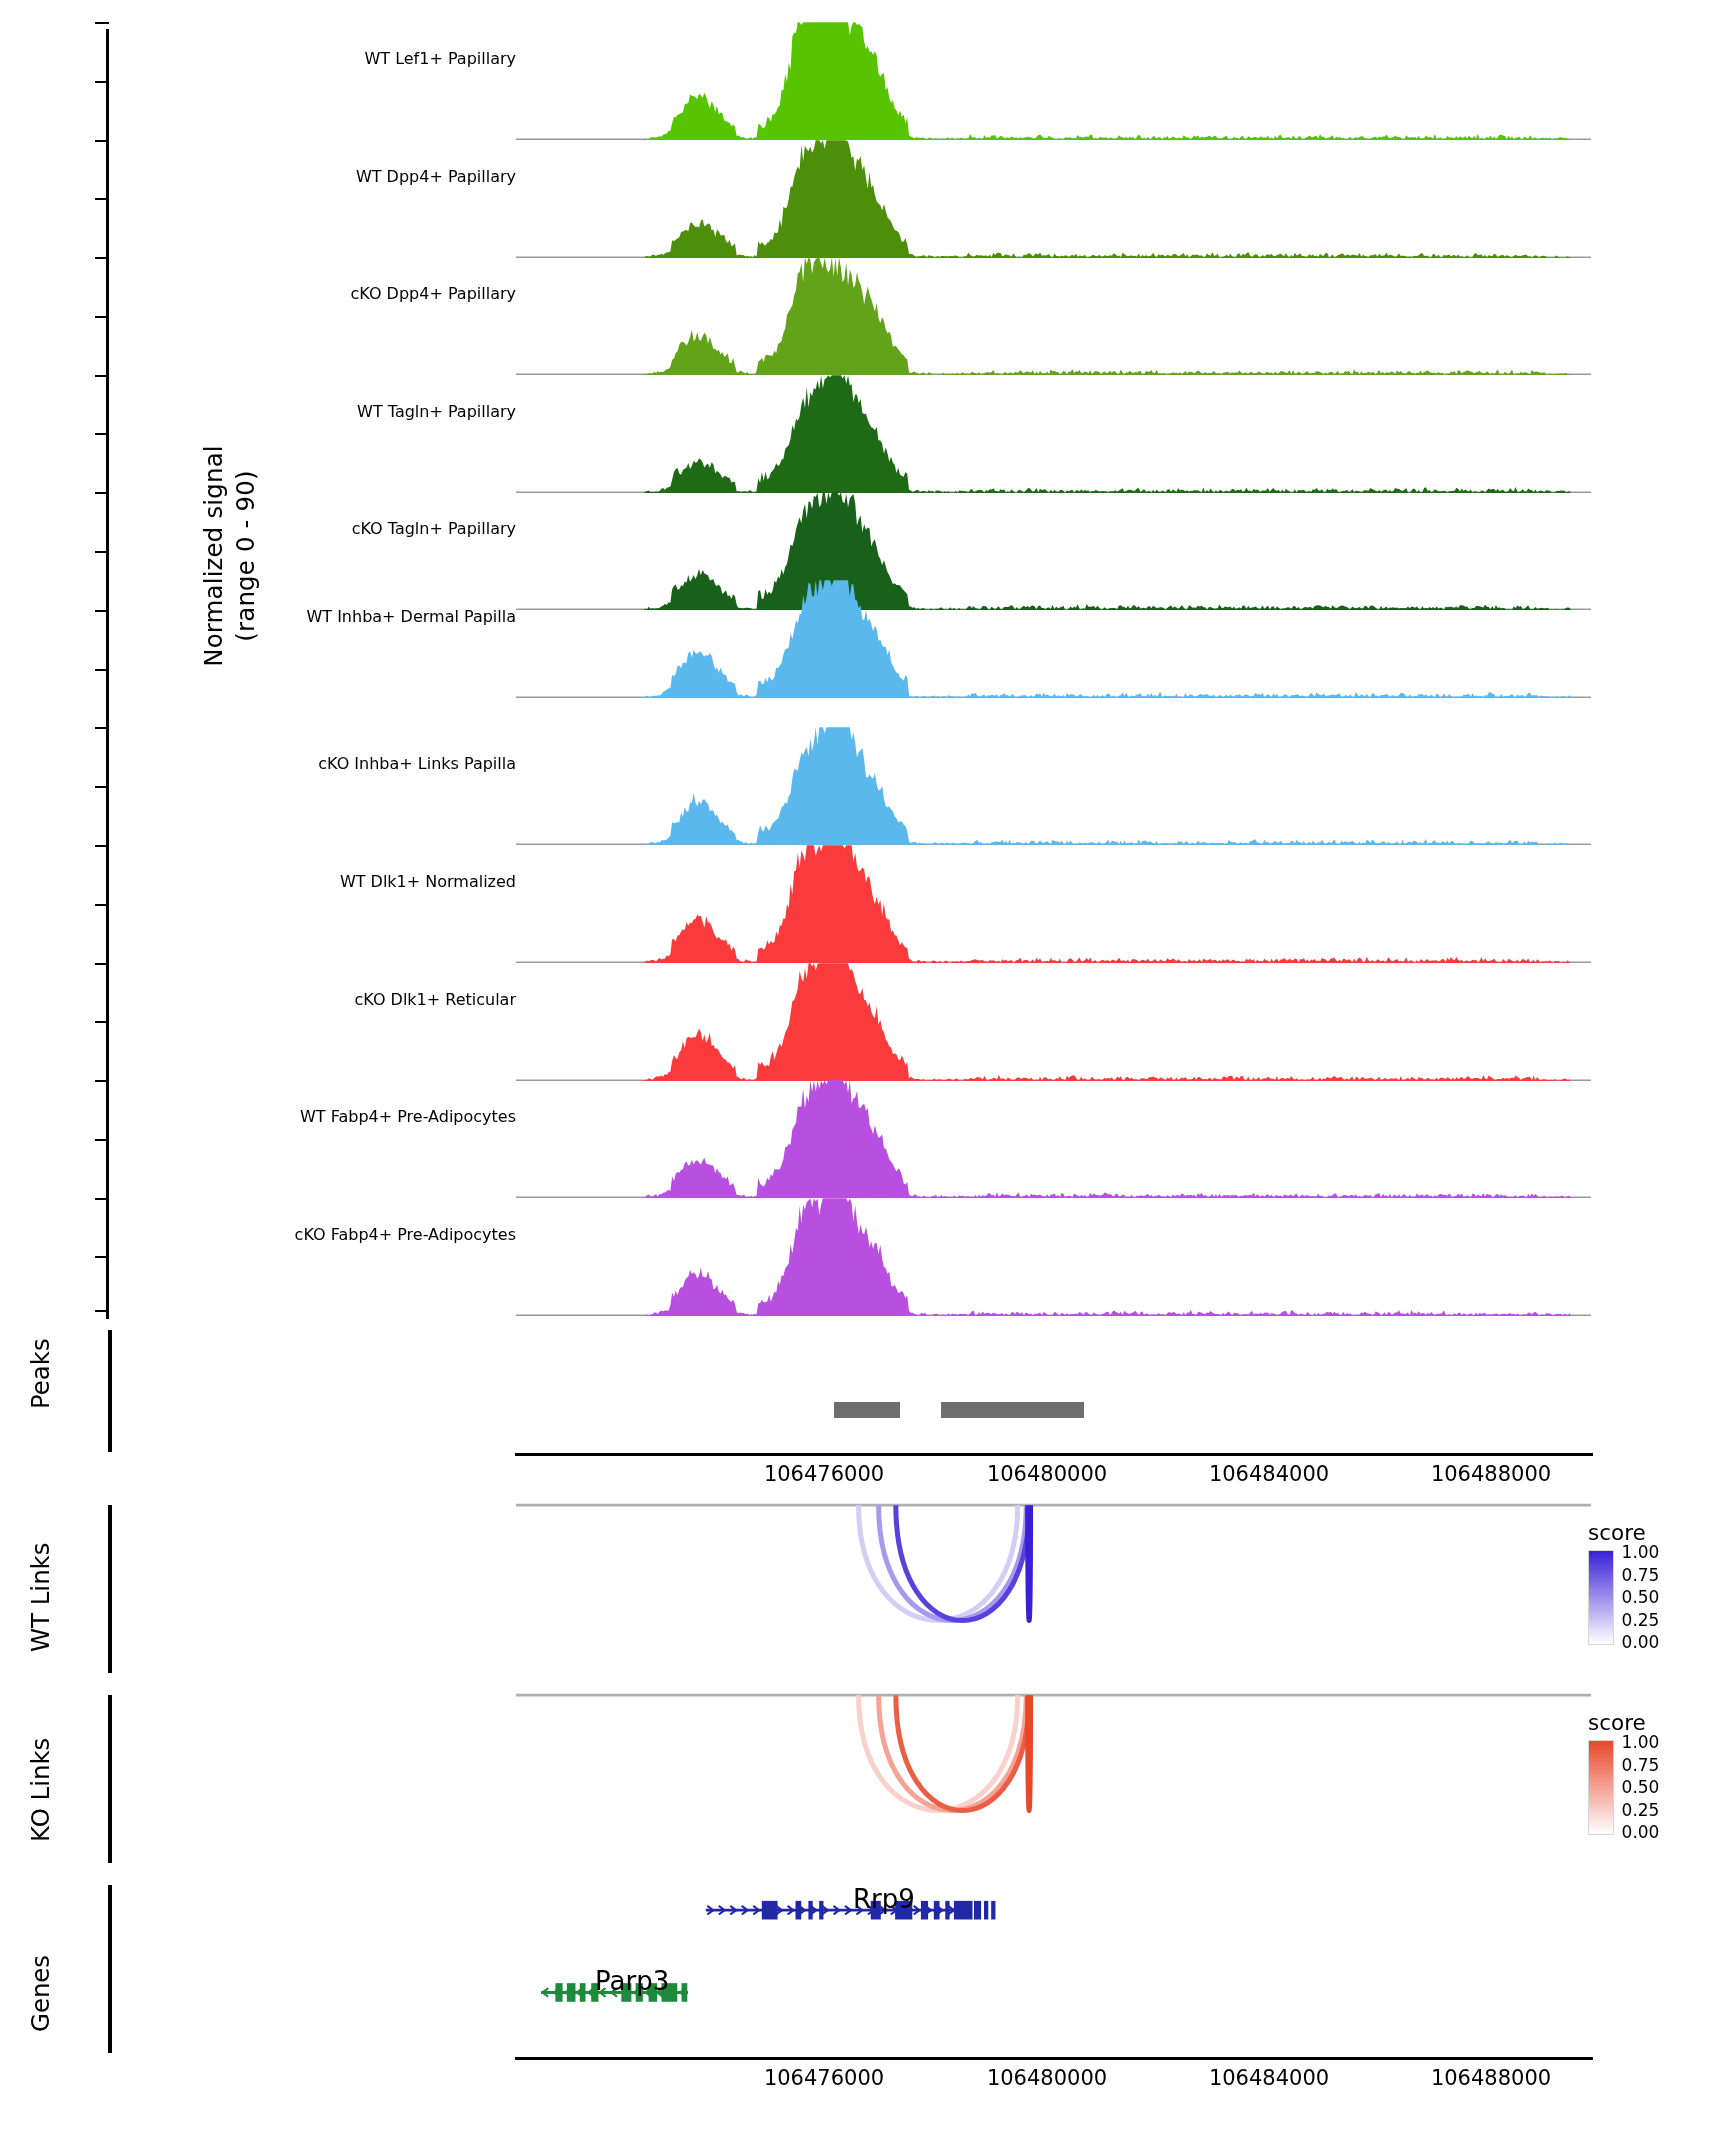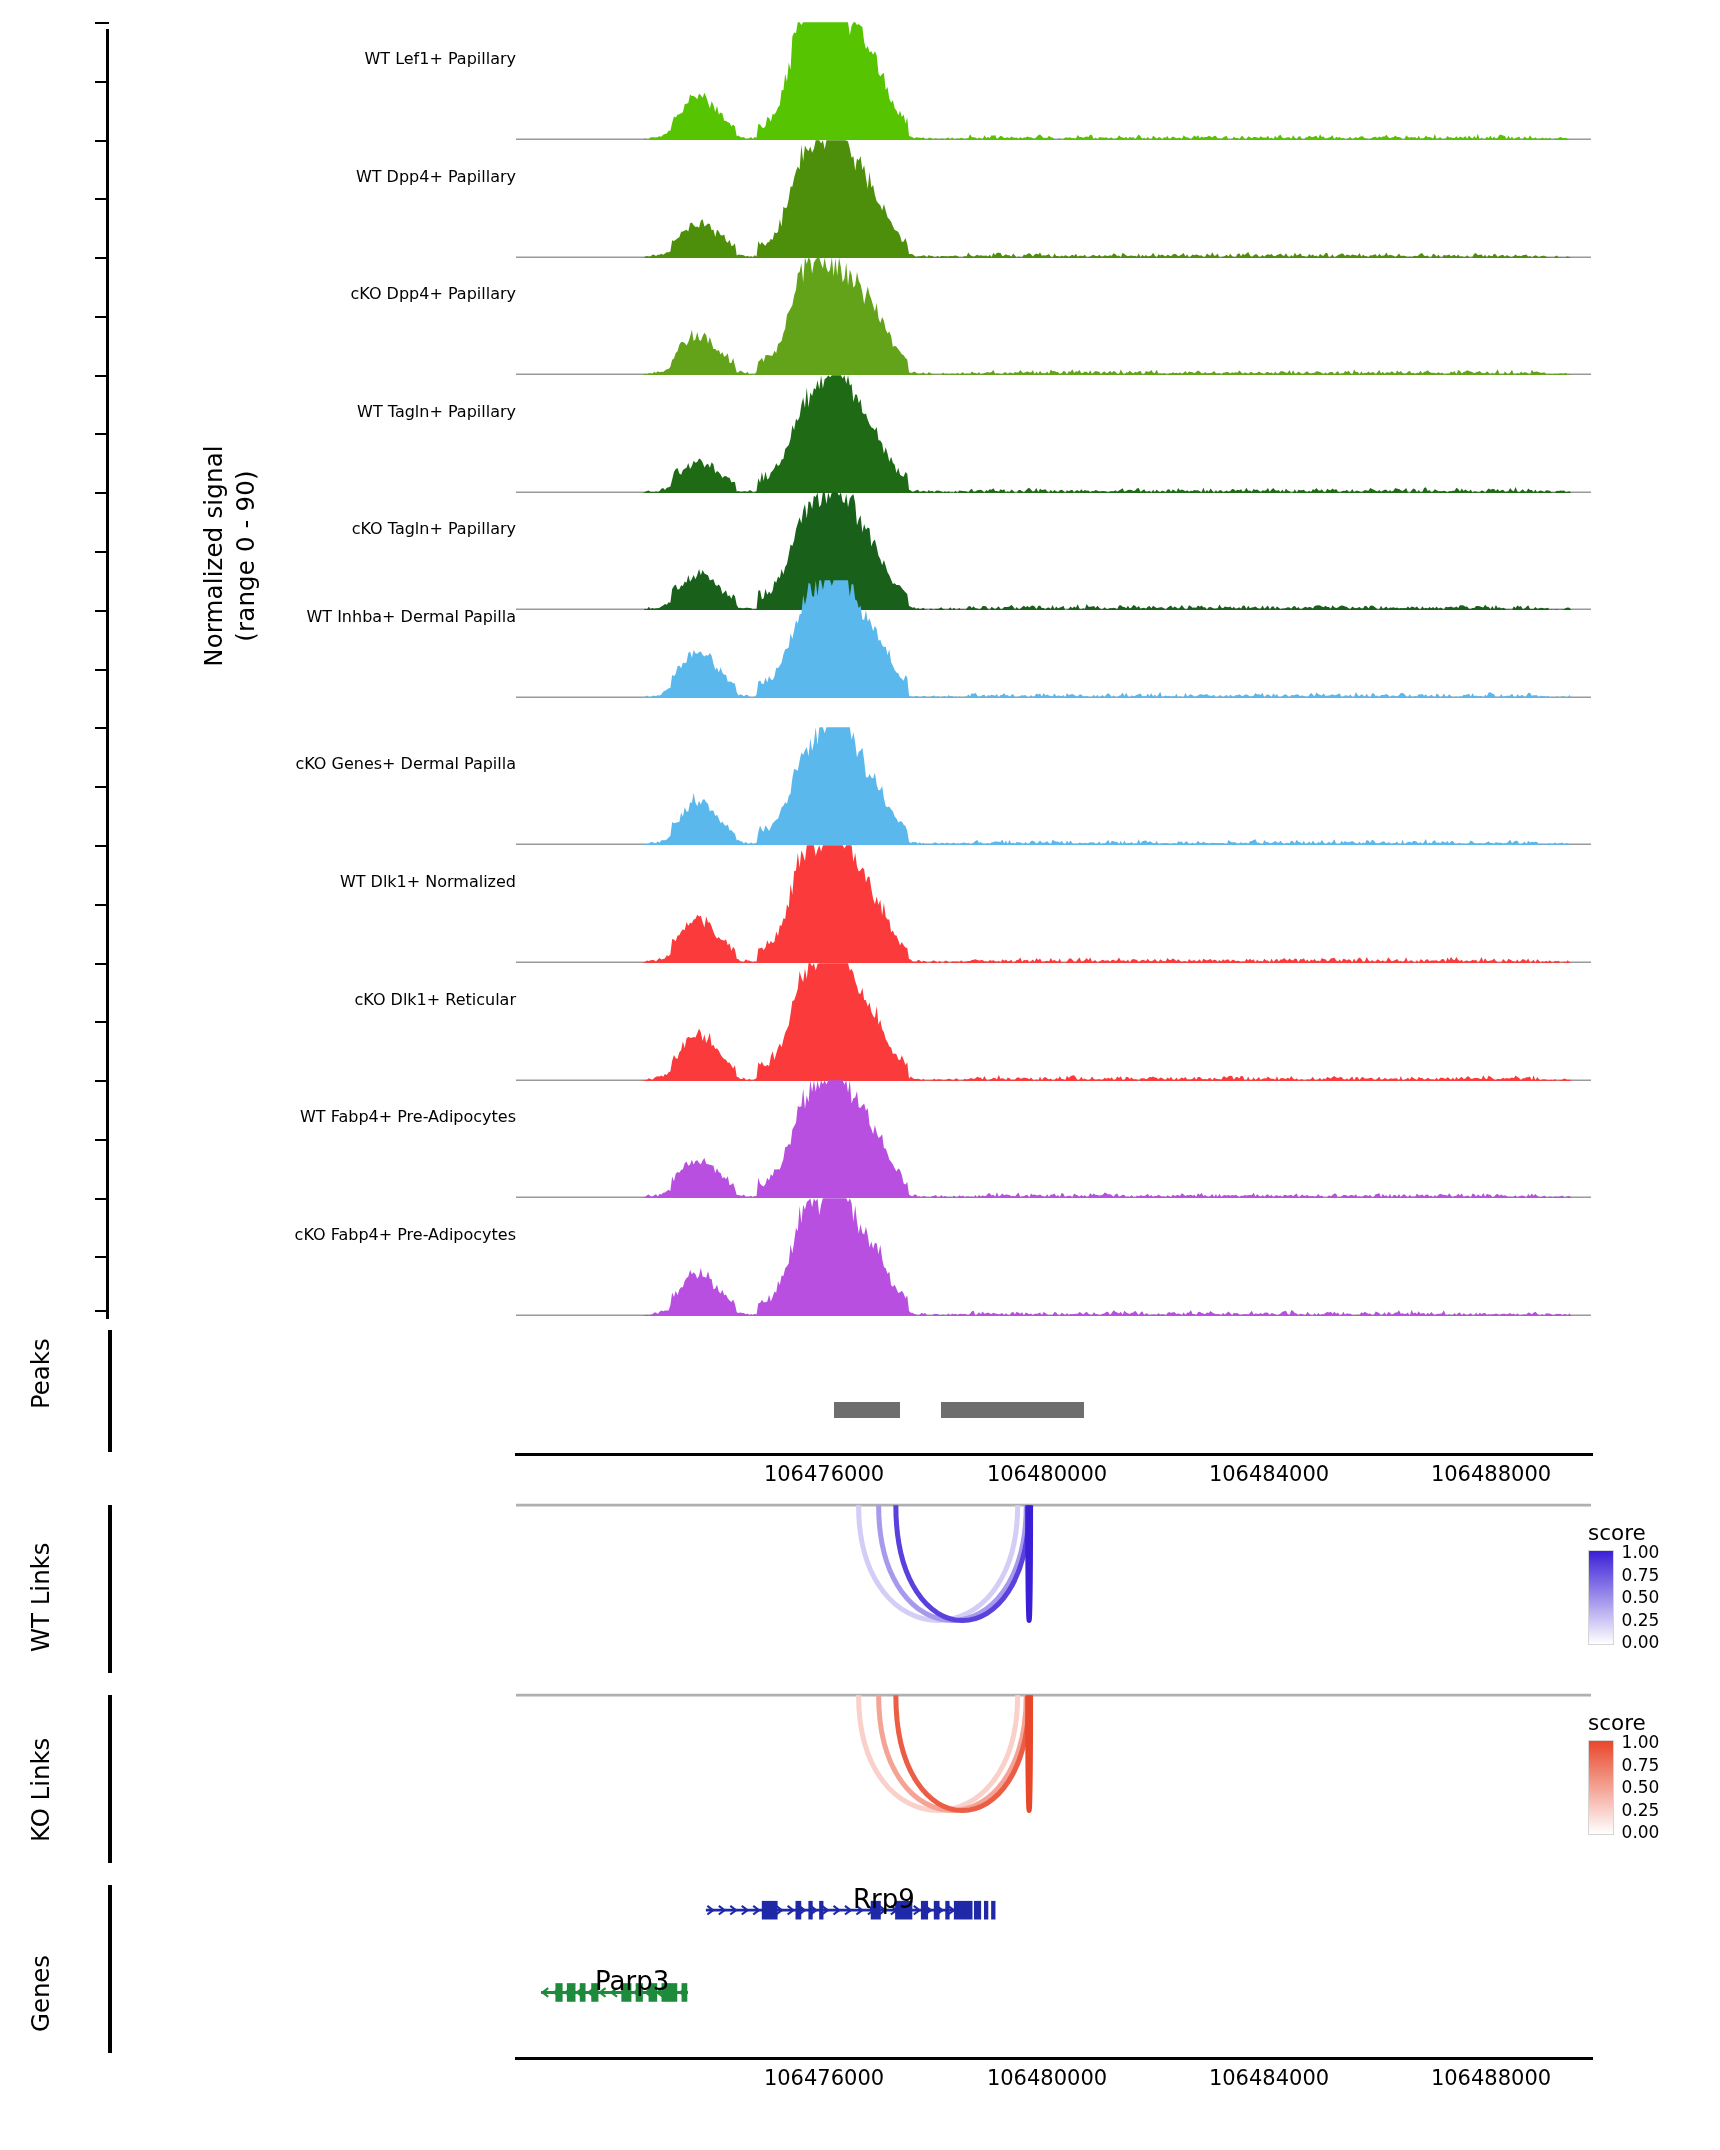--- a/index.html
+++ b/index.html
@@ -278,21 +278,21 @@
         <div class="track" style="top: 558px;">
           <div class="track-label">WT Inhba+ Dermal Papilla</div>
           <div class="track-plot">
             <svg viewBox="0 0 1500 164" preserveAspectRatio="none">
               <line x1="0" y1="163" x2="1500" y2="163" stroke="#9a9a9a" stroke-width="2.5"></line>
               <path d="M 0 164 L 0.0 164.0 L 2.5 164.0 L 5.0 164.0 L 7.5 164.0 L 10.0 164.0 L 12.5 164.0 L 15.0 164.0 L 17.5 164.0 L 20.0 164.0 L 22.5 164.0 L 25.0 164.0 L 27.5 164.0 L 30.1 164.0 L 32.6 164.0 L 35.1 164.0 L 37.6 164.0 L 40.1 164.0 L 42.6 164.0 L 45.1 164.0 L 47.6 164.0 L 50.1 164.0 L 52.6 164.0 L 55.1 164.0 L 57.6 164.0 L 60.1 164.0 L 62.6 164.0 L 65.1 164.0 L 67.6 164.0 L 70.1 164.0 L 72.6 164.0 L 75.1 164.0 L 77.6 164.0 L 80.1 164.0 L 82.6 164.0 L 85.1 164.0 L 87.6 164.0 L 90.2 164.0 L 92.7 164.0 L 95.2 164.0 L 97.7 164.0 L 100.2 164.0 L 102.7 164.0 L 105.2 164.0 L 107.7 164.0 L 110.2 164.0 L 112.7 164.0 L 115.2 164.0 L 117.7 164.0 L 120.2 164.0 L 122.7 164.0 L 125.2 164.0 L 127.7 164.0 L 130.2 164.0 L 132.7 164.0 L 135.2 164.0 L 137.7 164.0 L 140.2 164.0 L 142.7 164.0 L 145.2 164.0 L 147.7 164.0 L 150.3 164.0 L 152.8 164.0 L 155.3 164.0 L 157.8 164.0 L 160.3 164.0 L 162.8 164.0 L 165.3 164.0 L 167.8 163.9 L 170.3 163.9 L 172.8 163.9 L 175.3 163.8 L 177.8 163.8 L 180.3 162.4 L 182.8 160.6 L 185.3 162.5 L 187.8 163.1 L 190.3 160.7 L 192.8 161.0 L 195.3 161.1 L 197.8 160.3 L 200.3 160.5 L 202.8 159.3 L 205.3 155.3 L 207.8 153.9 L 210.4 152.6 L 212.9 150.4 L 215.4 150.0 L 217.9 131.8 L 220.4 133.8 L 222.9 130.4 L 225.4 120.0 L 227.9 118.8 L 230.4 122.5 L 232.9 114.5 L 235.4 115.6 L 237.9 114.7 L 240.4 101.4 L 242.9 99.2 L 245.4 108.2 L 247.9 97.4 L 250.4 101.8 L 252.9 102.5 L 255.4 100.0 L 257.9 99.4 L 260.4 103.8 L 262.9 106.2 L 265.4 104.3 L 267.9 105.4 L 270.5 101.5 L 273.0 105.4 L 275.5 116.0 L 278.0 124.6 L 280.5 121.5 L 283.0 128.4 L 285.5 121.4 L 288.0 128.8 L 290.5 131.7 L 293.0 131.7 L 295.5 141.4 L 298.0 140.9 L 300.5 141.4 L 303.0 143.6 L 305.5 143.8 L 308.0 156.1 L 310.5 160.5 L 313.0 158.7 L 315.5 159.9 L 318.0 161.7 L 320.5 159.9 L 323.0 159.4 L 325.5 162.2 L 328.0 162.8 L 330.6 163.1 L 333.1 162.1 L 335.6 159.6 L 338.1 141.1 L 340.6 139.7 L 343.1 144.2 L 345.6 144.7 L 348.1 135.4 L 350.6 142.4 L 353.1 133.4 L 355.6 138.1 L 358.1 139.3 L 360.6 134.1 L 363.1 122.0 L 365.6 122.6 L 368.1 118.9 L 370.6 115.0 L 373.1 103.5 L 375.6 96.2 L 378.1 95.5 L 380.6 93.6 L 383.1 74.0 L 385.6 82.0 L 388.1 69.9 L 390.7 56.1 L 393.2 60.6 L 395.7 47.7 L 398.2 46.9 L 400.7 20.8 L 403.2 34.9 L 405.7 22.8 L 408.2 3.7 L 410.7 5.5 L 413.2 21.9 L 415.7 23.8 L 418.2 0.2 L 420.7 22.5 L 423.2 0.2 L 425.7 0.2 L 428.2 14.2 L 430.7 0.2 L 433.2 0.2 L 435.7 0.2 L 438.2 0.2 L 440.7 8.2 L 443.2 0.2 L 445.7 0.2 L 448.2 0.2 L 450.8 0.2 L 453.3 0.2 L 455.8 0.2 L 458.3 0.2 L 460.8 0.2 L 463.3 0.2 L 465.8 23.4 L 468.3 5.2 L 470.8 6.7 L 473.3 27.1 L 475.8 28.9 L 478.3 39.3 L 480.8 35.4 L 483.3 54.5 L 485.8 55.5 L 488.3 41.6 L 490.8 57.7 L 493.3 53.6 L 495.8 61.9 L 498.3 71.2 L 500.8 63.6 L 503.3 68.6 L 505.8 84.6 L 508.3 83.1 L 510.9 90.7 L 513.4 93.4 L 515.9 92.5 L 518.4 104.5 L 520.9 96.1 L 523.4 114.2 L 525.9 119.2 L 528.4 125.0 L 530.9 128.4 L 533.4 129.5 L 535.9 135.4 L 538.4 137.3 L 540.9 140.1 L 543.4 132.4 L 545.9 135.0 L 548.4 160.4 L 550.9 162.0 L 553.4 162.4 L 555.9 162.1 L 558.4 160.8 L 560.9 161.9 L 563.4 163.6 L 565.9 162.6 L 568.4 161.0 L 571.0 161.6 L 573.5 163.3 L 576.0 163.8 L 578.5 162.3 L 581.0 161.3 L 583.5 160.4 L 586.0 163.2 L 588.5 160.7 L 591.0 162.8 L 593.5 162.6 L 596.0 161.8 L 598.5 161.3 L 601.0 163.9 L 603.5 159.9 L 606.0 161.8 L 608.5 160.8 L 611.0 162.8 L 613.5 161.9 L 616.0 162.6 L 618.5 162.0 L 621.0 162.6 L 623.5 163.9 L 626.0 161.8 L 628.5 162.1 L 631.1 159.0 L 633.6 161.5 L 636.1 157.0 L 638.6 158.5 L 641.1 156.6 L 643.6 160.6 L 646.1 162.2 L 648.6 161.5 L 651.1 159.9 L 653.6 159.4 L 656.1 162.9 L 658.6 159.9 L 661.1 160.8 L 663.6 159.4 L 666.1 160.3 L 668.6 160.8 L 671.1 158.4 L 673.6 163.5 L 676.1 159.8 L 678.6 159.9 L 681.1 157.1 L 683.6 160.4 L 686.1 159.8 L 688.6 162.4 L 691.2 159.8 L 693.7 158.3 L 696.2 163.1 L 698.7 163.7 L 701.2 162.1 L 703.7 160.8 L 706.2 160.1 L 708.7 160.4 L 711.2 159.9 L 713.7 162.9 L 716.2 162.6 L 718.7 159.8 L 721.2 162.6 L 723.7 161.3 L 726.2 157.9 L 728.7 159.1 L 731.2 157.9 L 733.7 162.4 L 736.2 157.2 L 738.7 160.4 L 741.2 159.2 L 743.7 160.4 L 746.2 161.1 L 748.7 162.0 L 751.3 157.6 L 753.8 161.6 L 756.3 160.6 L 758.8 160.7 L 761.3 161.5 L 763.8 160.0 L 766.3 163.8 L 768.8 157.1 L 771.3 160.1 L 773.8 159.0 L 776.3 158.4 L 778.8 160.0 L 781.3 161.3 L 783.8 161.9 L 786.3 159.1 L 788.8 159.2 L 791.3 161.4 L 793.8 161.8 L 796.3 161.0 L 798.8 162.2 L 801.3 163.5 L 803.8 162.1 L 806.3 159.4 L 808.8 162.7 L 811.4 159.5 L 813.9 163.5 L 816.4 161.0 L 818.9 160.3 L 821.4 162.5 L 823.9 159.3 L 826.4 157.3 L 828.9 159.6 L 831.4 162.8 L 833.9 160.2 L 836.4 162.7 L 838.9 163.1 L 841.4 161.0 L 843.9 160.1 L 846.4 156.2 L 848.9 161.1 L 851.4 156.6 L 853.9 161.6 L 856.4 163.8 L 858.9 160.2 L 861.4 161.6 L 863.9 160.9 L 866.4 159.4 L 868.9 158.7 L 871.5 157.9 L 874.0 161.9 L 876.5 161.2 L 879.0 162.0 L 881.5 158.1 L 884.0 161.1 L 886.5 157.3 L 889.0 161.8 L 891.5 159.0 L 894.0 162.5 L 896.5 159.2 L 899.0 155.2 L 901.5 163.1 L 904.0 161.6 L 906.5 160.4 L 909.0 161.7 L 911.5 160.7 L 914.0 162.2 L 916.5 160.7 L 919.0 162.2 L 921.5 158.0 L 924.0 162.9 L 926.5 161.1 L 929.0 163.0 L 931.6 163.3 L 934.1 156.8 L 936.6 162.1 L 939.1 160.3 L 941.6 158.8 L 944.1 160.3 L 946.6 162.1 L 949.1 161.5 L 951.6 160.5 L 954.1 158.8 L 956.6 158.8 L 959.1 159.9 L 961.6 159.2 L 964.1 158.4 L 966.6 160.4 L 969.1 160.9 L 971.6 161.0 L 974.1 159.5 L 976.6 163.2 L 979.1 162.7 L 981.6 160.2 L 984.1 160.6 L 986.6 163.4 L 989.1 160.9 L 991.7 159.7 L 994.2 162.7 L 996.7 159.4 L 999.2 161.3 L 1001.7 162.1 L 1004.2 159.7 L 1006.7 160.1 L 1009.2 158.9 L 1011.7 160.5 L 1014.2 161.7 L 1016.7 159.6 L 1019.2 159.3 L 1021.7 160.2 L 1024.2 161.9 L 1026.7 161.4 L 1029.2 160.7 L 1031.7 156.9 L 1034.2 159.0 L 1036.7 158.7 L 1039.2 159.9 L 1041.7 156.7 L 1044.2 163.3 L 1046.7 160.3 L 1049.2 158.8 L 1051.8 160.4 L 1054.3 162.6 L 1056.8 157.5 L 1059.3 160.9 L 1061.8 158.5 L 1064.3 162.8 L 1066.8 163.0 L 1069.3 161.3 L 1071.8 159.6 L 1074.3 158.9 L 1076.8 160.7 L 1079.3 163.6 L 1081.8 160.0 L 1084.3 160.1 L 1086.8 159.8 L 1089.3 158.8 L 1091.8 159.4 L 1094.3 161.6 L 1096.8 160.3 L 1099.3 161.2 L 1101.8 161.9 L 1104.3 162.7 L 1106.8 160.1 L 1109.3 156.7 L 1111.9 159.6 L 1114.4 161.6 L 1116.9 156.2 L 1119.4 158.5 L 1121.9 159.9 L 1124.4 160.5 L 1126.9 157.9 L 1129.4 160.9 L 1131.9 160.7 L 1134.4 160.4 L 1136.9 159.8 L 1139.4 158.8 L 1141.9 160.3 L 1144.4 160.0 L 1146.9 158.6 L 1149.4 157.9 L 1151.9 162.5 L 1154.4 161.8 L 1156.9 160.2 L 1159.4 160.6 L 1161.9 161.2 L 1164.4 159.1 L 1166.9 163.0 L 1169.4 162.1 L 1172.0 155.8 L 1174.5 160.2 L 1177.0 161.4 L 1179.5 158.9 L 1182.0 160.1 L 1184.5 162.3 L 1187.0 158.0 L 1189.5 162.0 L 1192.0 163.5 L 1194.5 157.3 L 1197.0 157.9 L 1199.5 161.1 L 1202.0 160.5 L 1204.5 162.5 L 1207.0 160.0 L 1209.5 159.8 L 1212.0 159.5 L 1214.5 158.6 L 1217.0 159.9 L 1219.5 162.9 L 1222.0 160.4 L 1224.5 160.5 L 1227.0 161.1 L 1229.5 161.9 L 1232.1 160.2 L 1234.6 157.1 L 1237.1 157.0 L 1239.6 158.4 L 1242.1 161.4 L 1244.6 162.8 L 1247.1 158.7 L 1249.6 162.4 L 1252.1 162.2 L 1254.6 161.2 L 1257.1 162.0 L 1259.6 158.9 L 1262.1 159.1 L 1264.6 158.4 L 1267.1 160.9 L 1269.6 158.9 L 1272.1 162.3 L 1274.6 161.2 L 1277.1 159.5 L 1279.6 161.2 L 1282.1 163.8 L 1284.6 157.8 L 1287.1 159.6 L 1289.6 162.9 L 1292.2 162.0 L 1294.7 157.8 L 1297.2 162.0 L 1299.7 161.8 L 1302.2 158.9 L 1304.7 161.2 L 1307.2 163.8 L 1309.7 162.7 L 1312.2 161.4 L 1314.7 163.3 L 1317.2 161.6 L 1319.7 162.2 L 1322.2 159.4 L 1324.7 160.0 L 1327.2 159.0 L 1329.7 158.0 L 1332.2 162.1 L 1334.7 157.3 L 1337.2 161.6 L 1339.7 160.4 L 1342.2 161.7 L 1344.7 161.7 L 1347.2 160.7 L 1349.7 163.5 L 1352.3 159.6 L 1354.8 161.2 L 1357.3 156.2 L 1359.8 156.0 L 1362.3 158.1 L 1364.8 158.8 L 1367.3 163.3 L 1369.8 162.2 L 1372.3 162.5 L 1374.8 158.6 L 1377.3 162.1 L 1379.8 161.5 L 1382.3 160.7 L 1384.8 161.0 L 1387.3 160.6 L 1389.8 158.1 L 1392.3 162.0 L 1394.8 163.7 L 1397.3 158.7 L 1399.8 161.1 L 1402.3 160.6 L 1404.8 160.0 L 1407.3 162.5 L 1409.8 161.0 L 1412.4 157.2 L 1414.9 156.7 L 1417.4 160.9 L 1419.9 160.1 L 1422.4 160.2 L 1424.9 160.3 L 1427.4 163.0 L 1429.9 160.5 L 1432.4 161.4 L 1434.9 161.2 L 1437.4 162.3 L 1439.9 161.2 L 1442.4 162.6 L 1444.9 162.7 L 1447.4 163.4 L 1449.9 163.6 L 1452.4 161.1 L 1454.9 162.8 L 1457.4 162.4 L 1459.9 162.0 L 1462.4 161.3 L 1464.9 163.2 L 1467.4 163.2 L 1469.9 160.0 L 1472.5 164.0 L 1475.0 164.0 L 1477.5 164.0 L 1480.0 164.0 L 1482.5 164.0 L 1485.0 164.0 L 1487.5 164.0 L 1490.0 164.0 L 1492.5 164.0 L 1495.0 164.0 L 1497.5 164.0 L 1500.0 164.0 L 1500 164 Z" fill="#5BB8EC"></path>
             </svg>
           </div>
         </div>
         <div class="track" style="top: 705px;">
-          <div class="track-label">cKO Genes+ Dermal Papilla</div>
+          <div class="track-label">cKO Inhba+ Links Papilla</div>
           <div class="track-plot">
             <svg viewBox="0 0 1500 164" preserveAspectRatio="none">
               <line x1="0" y1="163" x2="1500" y2="163" stroke="#9a9a9a" stroke-width="2.5"></line>
               <path d="M 0 164 L 0.0 164.0 L 2.5 164.0 L 5.0 164.0 L 7.5 164.0 L 10.0 164.0 L 12.5 164.0 L 15.0 164.0 L 17.5 164.0 L 20.0 164.0 L 22.5 164.0 L 25.0 164.0 L 27.5 164.0 L 30.1 164.0 L 32.6 164.0 L 35.1 164.0 L 37.6 164.0 L 40.1 164.0 L 42.6 164.0 L 45.1 164.0 L 47.6 164.0 L 50.1 164.0 L 52.6 164.0 L 55.1 164.0 L 57.6 164.0 L 60.1 164.0 L 62.6 164.0 L 65.1 164.0 L 67.6 164.0 L 70.1 164.0 L 72.6 164.0 L 75.1 164.0 L 77.6 164.0 L 80.1 164.0 L 82.6 164.0 L 85.1 164.0 L 87.6 164.0 L 90.2 164.0 L 92.7 164.0 L 95.2 164.0 L 97.7 164.0 L 100.2 164.0 L 102.7 164.0 L 105.2 164.0 L 107.7 164.0 L 110.2 164.0 L 112.7 164.0 L 115.2 164.0 L 117.7 164.0 L 120.2 164.0 L 122.7 164.0 L 125.2 164.0 L 127.7 164.0 L 130.2 164.0 L 132.7 164.0 L 135.2 164.0 L 137.7 164.0 L 140.2 164.0 L 142.7 164.0 L 145.2 164.0 L 147.7 164.0 L 150.3 164.0 L 152.8 164.0 L 155.3 164.0 L 157.8 164.0 L 160.3 164.0 L 162.8 164.0 L 165.3 164.0 L 167.8 164.0 L 170.3 163.9 L 172.8 163.9 L 175.3 163.9 L 177.8 163.8 L 180.3 162.6 L 182.8 162.7 L 185.3 162.1 L 187.8 160.3 L 190.3 159.8 L 192.8 161.1 L 195.3 161.7 L 197.8 159.3 L 200.3 160.9 L 202.8 157.5 L 205.3 157.4 L 207.8 157.3 L 210.4 156.4 L 212.9 153.7 L 215.4 151.6 L 217.9 132.0 L 220.4 133.6 L 222.9 133.1 L 225.4 132.5 L 227.9 132.1 L 230.4 119.0 L 232.9 124.7 L 235.4 111.1 L 237.9 117.3 L 240.4 117.6 L 242.9 104.5 L 245.4 105.6 L 247.9 91.5 L 250.4 105.2 L 252.9 110.0 L 255.4 102.4 L 257.9 107.6 L 260.4 101.2 L 262.9 100.3 L 265.4 104.6 L 267.9 106.8 L 270.5 117.3 L 273.0 115.8 L 275.5 116.5 L 278.0 123.8 L 280.5 122.1 L 283.0 127.6 L 285.5 133.7 L 288.0 131.5 L 290.5 136.0 L 293.0 137.7 L 295.5 135.4 L 298.0 144.0 L 300.5 143.0 L 303.0 146.4 L 305.5 148.5 L 308.0 157.3 L 310.5 157.0 L 313.0 158.9 L 315.5 159.3 L 318.0 162.4 L 320.5 159.5 L 323.0 162.2 L 325.5 163.2 L 328.0 160.1 L 330.6 163.3 L 333.1 161.8 L 335.6 161.3 L 338.1 145.9 L 340.6 137.0 L 343.1 143.1 L 345.6 145.6 L 348.1 136.7 L 350.6 140.2 L 353.1 144.6 L 355.6 139.2 L 358.1 133.9 L 360.6 131.3 L 363.1 128.8 L 365.6 127.6 L 368.1 120.0 L 370.6 111.4 L 373.1 109.6 L 375.6 104.5 L 378.1 106.6 L 380.6 95.8 L 383.1 92.5 L 385.6 71.3 L 388.1 57.9 L 390.7 59.4 L 393.2 60.9 L 395.7 47.0 L 398.2 35.4 L 400.7 39.0 L 403.2 32.3 L 405.7 27.7 L 408.2 40.6 L 410.7 15.5 L 413.2 33.3 L 415.7 21.7 L 418.2 0.2 L 420.7 24.9 L 423.2 0.7 L 425.7 0.2 L 428.2 0.2 L 430.7 8.7 L 433.2 0.2 L 435.7 0.2 L 438.2 0.2 L 440.7 0.2 L 443.2 0.2 L 445.7 0.2 L 448.2 0.2 L 450.8 0.2 L 453.3 0.2 L 455.8 0.2 L 458.3 0.2 L 460.8 0.2 L 463.3 0.2 L 465.8 0.2 L 468.3 17.8 L 470.8 7.3 L 473.3 22.0 L 475.8 42.3 L 478.3 34.5 L 480.8 32.7 L 483.3 28.8 L 485.8 46.3 L 488.3 69.0 L 490.8 70.4 L 493.3 65.3 L 495.8 70.3 L 498.3 71.7 L 500.8 63.1 L 503.3 80.1 L 505.8 88.1 L 508.3 87.3 L 510.9 81.9 L 513.4 99.0 L 515.9 110.3 L 518.4 111.5 L 520.9 110.5 L 523.4 114.6 L 525.9 117.2 L 528.4 124.3 L 530.9 127.3 L 533.4 132.8 L 535.9 130.9 L 538.4 131.2 L 540.9 135.7 L 543.4 137.6 L 545.9 144.7 L 548.4 159.5 L 550.9 161.2 L 553.4 159.9 L 555.9 160.3 L 558.4 160.0 L 560.9 162.9 L 563.4 159.9 L 565.9 162.8 L 568.4 161.0 L 571.0 163.5 L 573.5 163.2 L 576.0 163.7 L 578.5 162.5 L 581.0 162.9 L 583.5 160.5 L 586.0 160.4 L 588.5 162.2 L 591.0 163.8 L 593.5 160.9 L 596.0 161.1 L 598.5 163.1 L 601.0 160.4 L 603.5 161.6 L 606.0 162.8 L 608.5 161.4 L 611.0 160.5 L 613.5 163.8 L 616.0 162.0 L 618.5 162.7 L 621.0 161.7 L 623.5 160.9 L 626.0 160.6 L 628.5 162.0 L 631.1 161.0 L 633.6 163.5 L 636.1 162.5 L 638.6 160.6 L 641.1 158.6 L 643.6 157.0 L 646.1 161.1 L 648.6 159.8 L 651.1 162.4 L 653.6 162.7 L 656.1 162.4 L 658.6 161.2 L 661.1 162.8 L 663.6 160.2 L 666.1 160.3 L 668.6 158.8 L 671.1 159.4 L 673.6 159.5 L 676.1 159.7 L 678.6 156.4 L 681.1 161.8 L 683.6 158.1 L 686.1 162.5 L 688.6 157.1 L 691.2 162.3 L 693.7 160.4 L 696.2 162.8 L 698.7 159.6 L 701.2 160.6 L 703.7 160.1 L 706.2 161.9 L 708.7 162.5 L 711.2 159.6 L 713.7 163.4 L 716.2 161.5 L 718.7 158.6 L 721.2 158.2 L 723.7 159.4 L 726.2 162.3 L 728.7 160.4 L 731.2 157.9 L 733.7 160.6 L 736.2 160.9 L 738.7 160.2 L 741.2 158.8 L 743.7 161.2 L 746.2 163.3 L 748.7 156.7 L 751.3 158.4 L 753.8 159.5 L 756.3 159.2 L 758.8 160.8 L 761.3 158.1 L 763.8 161.6 L 766.3 163.7 L 768.8 158.1 L 771.3 161.1 L 773.8 157.6 L 776.3 161.4 L 778.8 163.1 L 781.3 162.1 L 783.8 162.7 L 786.3 160.5 L 788.8 161.3 L 791.3 161.8 L 793.8 160.8 L 796.3 161.8 L 798.8 161.2 L 801.3 160.2 L 803.8 160.5 L 806.3 160.1 L 808.8 163.2 L 811.4 161.6 L 813.9 159.1 L 816.4 162.9 L 818.9 162.0 L 821.4 161.8 L 823.9 159.8 L 826.4 156.8 L 828.9 162.4 L 831.4 158.1 L 833.9 158.7 L 836.4 159.9 L 838.9 159.6 L 841.4 163.3 L 843.9 158.1 L 846.4 163.2 L 848.9 157.9 L 851.4 162.4 L 853.9 160.9 L 856.4 161.6 L 858.9 159.9 L 861.4 162.1 L 863.9 162.1 L 866.4 161.8 L 868.9 156.1 L 871.5 161.9 L 874.0 158.7 L 876.5 158.2 L 879.0 157.6 L 881.5 160.6 L 884.0 158.9 L 886.5 159.8 L 889.0 161.6 L 891.5 161.9 L 894.0 158.5 L 896.5 163.1 L 899.0 162.3 L 901.5 161.5 L 904.0 161.6 L 906.5 161.3 L 909.0 161.6 L 911.5 162.2 L 914.0 163.0 L 916.5 161.8 L 919.0 161.2 L 921.5 162.8 L 924.0 158.8 L 926.5 159.7 L 929.0 159.1 L 931.6 162.5 L 934.1 159.5 L 936.6 159.3 L 939.1 163.1 L 941.6 162.3 L 944.1 160.4 L 946.6 163.1 L 949.1 161.4 L 951.6 158.1 L 954.1 160.8 L 956.6 161.1 L 959.1 159.6 L 961.6 161.0 L 964.1 161.3 L 966.6 162.4 L 969.1 161.3 L 971.6 160.9 L 974.1 161.2 L 976.6 161.2 L 979.1 161.5 L 981.6 161.2 L 984.1 161.5 L 986.6 161.0 L 989.1 163.1 L 991.7 163.6 L 994.2 156.9 L 996.7 159.1 L 999.2 160.6 L 1001.7 159.7 L 1004.2 160.6 L 1006.7 162.4 L 1009.2 162.3 L 1011.7 159.7 L 1014.2 162.0 L 1016.7 160.9 L 1019.2 160.9 L 1021.7 162.7 L 1024.2 158.8 L 1026.7 158.3 L 1029.2 157.0 L 1031.7 156.1 L 1034.2 160.9 L 1036.7 160.5 L 1039.2 162.6 L 1041.7 163.3 L 1044.2 157.0 L 1046.7 160.3 L 1049.2 159.7 L 1051.8 161.9 L 1054.3 161.1 L 1056.8 160.2 L 1059.3 158.5 L 1061.8 160.2 L 1064.3 160.8 L 1066.8 158.2 L 1069.3 161.2 L 1071.8 163.3 L 1074.3 161.2 L 1076.8 160.8 L 1079.3 162.0 L 1081.8 157.7 L 1084.3 159.2 L 1086.8 161.5 L 1089.3 156.6 L 1091.8 159.8 L 1094.3 160.2 L 1096.8 162.1 L 1099.3 158.2 L 1101.8 163.5 L 1104.3 161.6 L 1106.8 159.2 L 1109.3 162.4 L 1111.9 158.2 L 1114.4 160.9 L 1116.9 163.0 L 1119.4 159.5 L 1121.9 161.3 L 1124.4 157.0 L 1126.9 160.2 L 1129.4 163.5 L 1131.9 161.1 L 1134.4 159.6 L 1136.9 161.4 L 1139.4 160.0 L 1141.9 156.0 L 1144.4 162.4 L 1146.9 162.6 L 1149.4 163.1 L 1151.9 158.2 L 1154.4 160.9 L 1156.9 158.3 L 1159.4 160.1 L 1161.9 160.1 L 1164.4 159.5 L 1166.9 158.6 L 1169.4 160.1 L 1172.0 161.9 L 1174.5 163.1 L 1177.0 159.0 L 1179.5 162.8 L 1182.0 160.2 L 1184.5 162.4 L 1187.0 156.9 L 1189.5 158.2 L 1192.0 160.7 L 1194.5 156.7 L 1197.0 158.2 L 1199.5 161.2 L 1202.0 162.0 L 1204.5 161.1 L 1207.0 160.6 L 1209.5 158.8 L 1212.0 159.5 L 1214.5 162.1 L 1217.0 160.3 L 1219.5 161.0 L 1222.0 162.8 L 1224.5 161.3 L 1227.0 161.1 L 1229.5 159.2 L 1232.1 162.9 L 1234.6 163.5 L 1237.1 156.4 L 1239.6 163.5 L 1242.1 161.1 L 1244.6 159.9 L 1247.1 159.4 L 1249.6 160.7 L 1252.1 158.6 L 1254.6 158.6 L 1257.1 159.8 L 1259.6 161.9 L 1262.1 159.7 L 1264.6 163.0 L 1267.1 159.8 L 1269.6 155.8 L 1272.1 162.8 L 1274.6 160.4 L 1277.1 162.0 L 1279.6 158.8 L 1282.1 157.4 L 1284.6 161.2 L 1287.1 160.2 L 1289.6 161.8 L 1292.2 158.9 L 1294.7 159.8 L 1297.2 160.7 L 1299.7 158.3 L 1302.2 161.8 L 1304.7 158.7 L 1307.2 158.6 L 1309.7 161.4 L 1312.2 163.2 L 1314.7 161.5 L 1317.2 160.9 L 1319.7 162.8 L 1322.2 161.6 L 1324.7 163.8 L 1327.2 162.3 L 1329.7 161.3 L 1332.2 157.6 L 1334.7 159.1 L 1337.2 161.2 L 1339.7 162.2 L 1342.2 161.5 L 1344.7 161.7 L 1347.2 161.4 L 1349.7 162.7 L 1352.3 161.3 L 1354.8 160.3 L 1357.3 159.3 L 1359.8 161.3 L 1362.3 161.5 L 1364.8 162.7 L 1367.3 159.8 L 1369.8 161.0 L 1372.3 160.9 L 1374.8 160.9 L 1377.3 162.3 L 1379.8 161.4 L 1382.3 161.4 L 1384.8 159.2 L 1387.3 156.6 L 1389.8 161.7 L 1392.3 159.6 L 1394.8 158.2 L 1397.3 158.2 L 1399.8 162.6 L 1402.3 162.5 L 1404.8 161.5 L 1407.3 159.1 L 1409.8 162.9 L 1412.4 158.2 L 1414.9 160.6 L 1417.4 159.5 L 1419.9 160.1 L 1422.4 159.4 L 1424.9 159.7 L 1427.4 163.9 L 1429.9 163.8 L 1432.4 161.6 L 1434.9 163.6 L 1437.4 163.6 L 1439.9 162.2 L 1442.4 161.4 L 1444.9 162.5 L 1447.4 163.4 L 1449.9 160.3 L 1452.4 163.6 L 1454.9 161.8 L 1457.4 161.2 L 1459.9 160.4 L 1462.4 163.6 L 1464.9 161.6 L 1467.4 161.5 L 1469.9 163.3 L 1472.5 164.0 L 1475.0 164.0 L 1477.5 164.0 L 1480.0 164.0 L 1482.5 164.0 L 1485.0 164.0 L 1487.5 164.0 L 1490.0 164.0 L 1492.5 164.0 L 1495.0 164.0 L 1497.5 164.0 L 1500.0 164.0 L 1500 164 Z" fill="#5BB8EC"></path>
             </svg>
           </div>
         </div>
         <div class="track" style="top: 823px;">
           <div class="track-label">WT Dlk1+ Normalized</div>
           <div class="track-plot">

